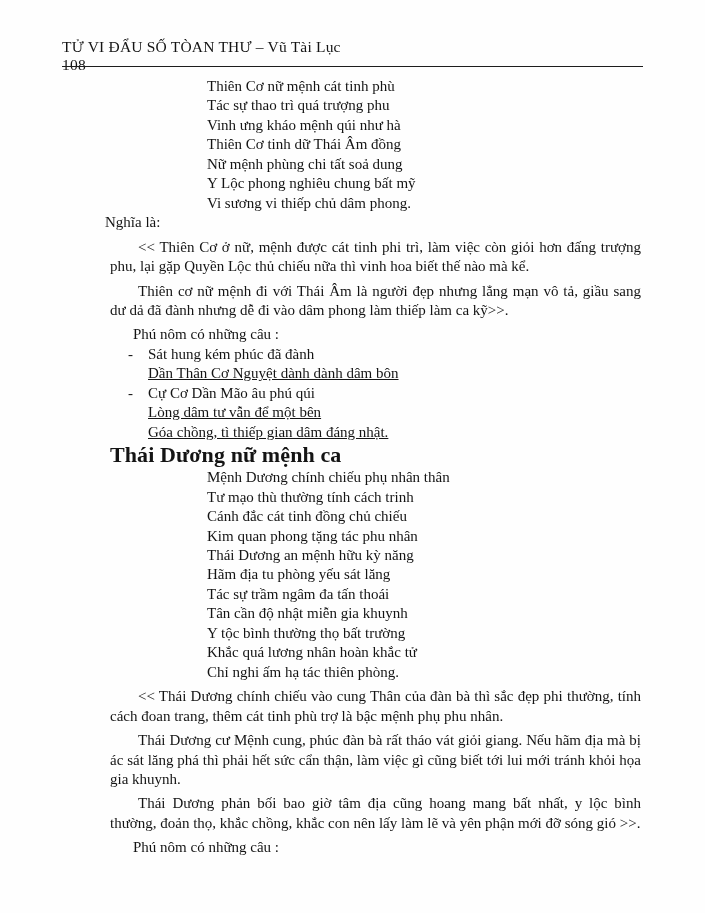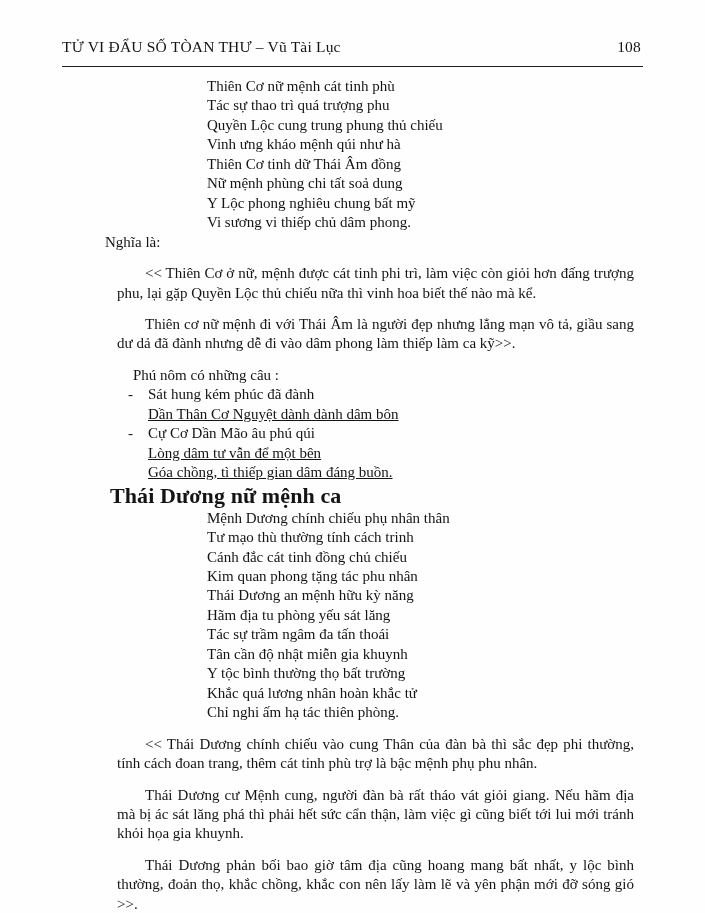--- a/index.html
+++ b/index.html
@@ -7,34 +7,34 @@
     position:relative;
     width:705px; height:913px;
     background:#fefefe;
     font-family:"Liberation Serif", "DejaVu Serif", serif;
     color:#141414;
     overflow:hidden;
   }
   .page-header {
     position:absolute; top:38px; left:62px; right:64px;
     display:flex; justify-content:space-between; align-items:flex-start;
-    font-size:15.5px; letter-spacing:0.2px;
+    font-size:15.5px; letter-spacing:0.2px;flex-direction:column;
   }
   .header-rule {
     position:absolute; top:66px; left:62px; right:62px;
     border-top:1.6px solid #1d1d1d;
   }
   .page-body {
     position:absolute; top:77px; left:105px; width:541px;
     font-size:15px; line-height:19.45px;
   }
   .verse { margin-left:102px; }
   .verse-line { white-space:nowrap; }
   .plain-line { }
-  .para { margin:12px; text-indent:28px; text-align:justify; }
+  .para { margin:5px; text-indent:28px; text-align:justify; }
   .para-indent { text-indent:28px; }
   .bullet-line { }
   .dash { display:inline-block; margin-left:23px; width:20px; }
   .bullet-cont { margin-left:43px;text-decoration:underline; }
   .section-heading {
     font-size:22px; font-weight:bold; margin:1px 0 2px 5px;
     line-height:23px; letter-spacing:0.1px;
   }
 </style>
 </head>
@@ -46,21 +46,20 @@
     <span>TỬ VI ĐẨU SỐ TÒAN THƯ – Vũ Tài Lục</span>
     <span>108</span>
   </header>
   <div class="header-rule"></div>
 
   <main class="page-body">
 
     <div class="verse">
       <div class="verse-line">Thiên Cơ nữ mệnh cát tinh phù</div>
       <div class="verse-line">Tác sự thao trì quá trượng phu</div>
-      <div class="verse-line">Quyền Lộc cung trung phung thủ chiếu</div>
       <div class="verse-line">Vinh ưng kháo mệnh qúi như hà</div>
       <div class="verse-line">Thiên Cơ tinh dữ Thái Âm đồng</div>
       <div class="verse-line">Nữ mệnh phùng chi tất soả dung</div>
       <div class="verse-line">Y Lộc phong nghiêu chung bất mỹ</div>
       <div class="verse-line">Vi sương vi thiếp chủ dâm phong.</div>
     </div>
 
     <div class="plain-line">Nghĩa là:</div>
     <p class="para">&lt;&lt; Thiên Cơ ở nữ, mệnh được cát tinh phi trì, làm việc còn giỏi hơn đấng trượng phu, lại gặp Quyền Lộc thủ chiếu nữa thì vinh hoa biết thế nào mà kể.</p>
     <p class="para">Thiên cơ nữ mệnh đi với Thái Âm là người đẹp nhưng lẳng mạn vô tả, giầu sang dư dả đã đành nhưng dễ đi vào dâm phong làm thiếp làm ca kỹ&gt;&gt;.</p>
@@ -69,39 +68,39 @@
     <div>
       <div>
         <div class="bullet-line"><span class="dash">-</span><span>Sát hung kém phúc đã đành</span></div>
         <div class="bullet-cont">Dần Thân Cơ Nguyệt dành dành dâm bôn</div>
       </div>
       <div>
         <div class="bullet-line"><span class="dash">-</span><span>Cự Cơ Dần Mão âu phú qúi</span></div>
         <div class="bullet-cont">Lòng dâm tư vẫn để một bên</div>
       </div>
       <div>
-        <div class="bullet-cont">Góa chồng, tì thiếp gian dâm đáng buồn.</div>
+        <div class="bullet-cont">Góa chồng, tì thiếp gian dâm đáng nhật.</div>
       </div>
     </div>
 
     <h2 class="section-heading">Thái Dương nữ mệnh ca</h2>
 
     <div class="verse">
       <div class="verse-line">Mệnh Dương chính chiếu phụ nhân thân</div>
       <div class="verse-line">Tư mạo thù thường tính cách trinh</div>
       <div class="verse-line">Cánh đắc cát tinh đồng chủ chiếu</div>
       <div class="verse-line">Kim quan phong tặng tác phu nhân</div>
       <div class="verse-line">Thái Dương an mệnh hữu kỳ năng</div>
       <div class="verse-line">Hãm địa tu phòng yếu sát lăng</div>
       <div class="verse-line">Tác sự trầm ngâm đa tấn thoái</div>
       <div class="verse-line">Tân cần độ nhật miễn gia khuynh</div>
       <div class="verse-line">Y tộc bình thường thọ bất trường</div>
       <div class="verse-line">Khắc quá lương nhân hoàn khắc tử</div>
       <div class="verse-line">Chỉ nghi ấm hạ tác thiên phòng.</div>
     </div>
 
     <p class="para">&lt;&lt; Thái Dương chính chiếu vào cung Thân của đàn bà thì sắc đẹp phi thường, tính cách đoan trang, thêm cát tinh phù trợ là bậc mệnh phụ phu nhân.</p>
-    <p class="para">Thái Dương cư Mệnh cung, người đàn bà rất tháo vát giỏi giang. Nếu hãm địa mà bị ác sát lăng phá thì phải hết sức cẩn thận, làm việc gì cũng biết tới lui mới tránh khỏi họa gia khuynh.</p>
+    <p class="para">Thái Dương cư Mệnh cung, phúc đàn bà rất tháo vát giỏi giang. Nếu hãm địa mà bị ác sát lăng phá thì phải hết sức cẩn thận, làm việc gì cũng biết tới lui mới tránh khỏi họa gia khuynh.</p>
     <p class="para">Thái Dương phản bối bao giờ tâm địa cũng hoang mang bất nhất, y lộc bình thường, đoản thọ, khắc chồng, khắc con nên lấy làm lẽ và yên phận mới đỡ sóng gió &gt;&gt;.</p>
     <div class="para-indent">Phú nôm có những câu :</div>
 
   </main>
 </div>
 
 </body></html>

